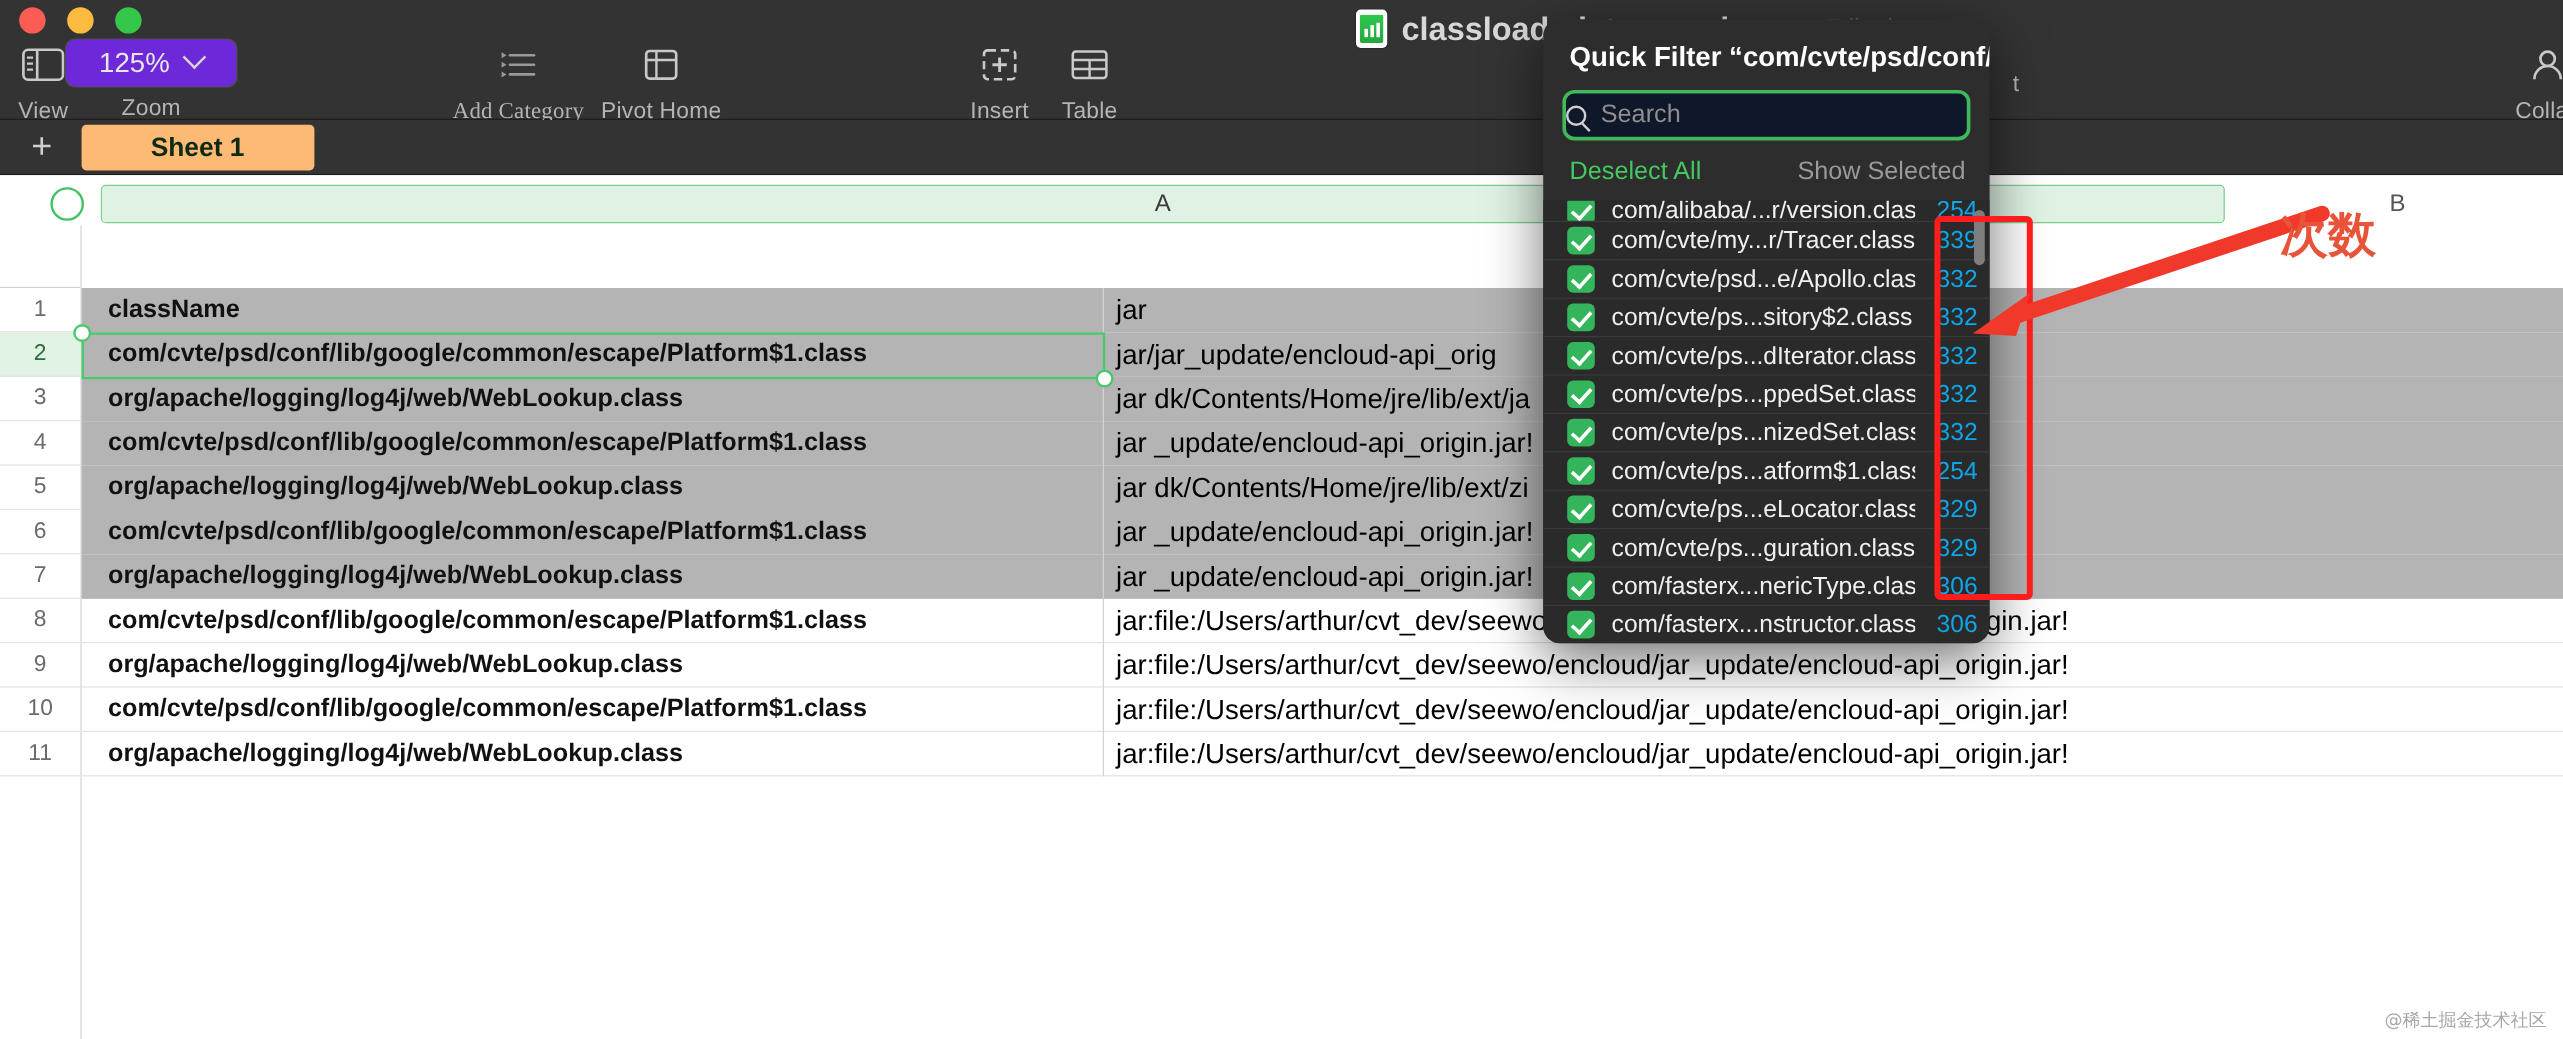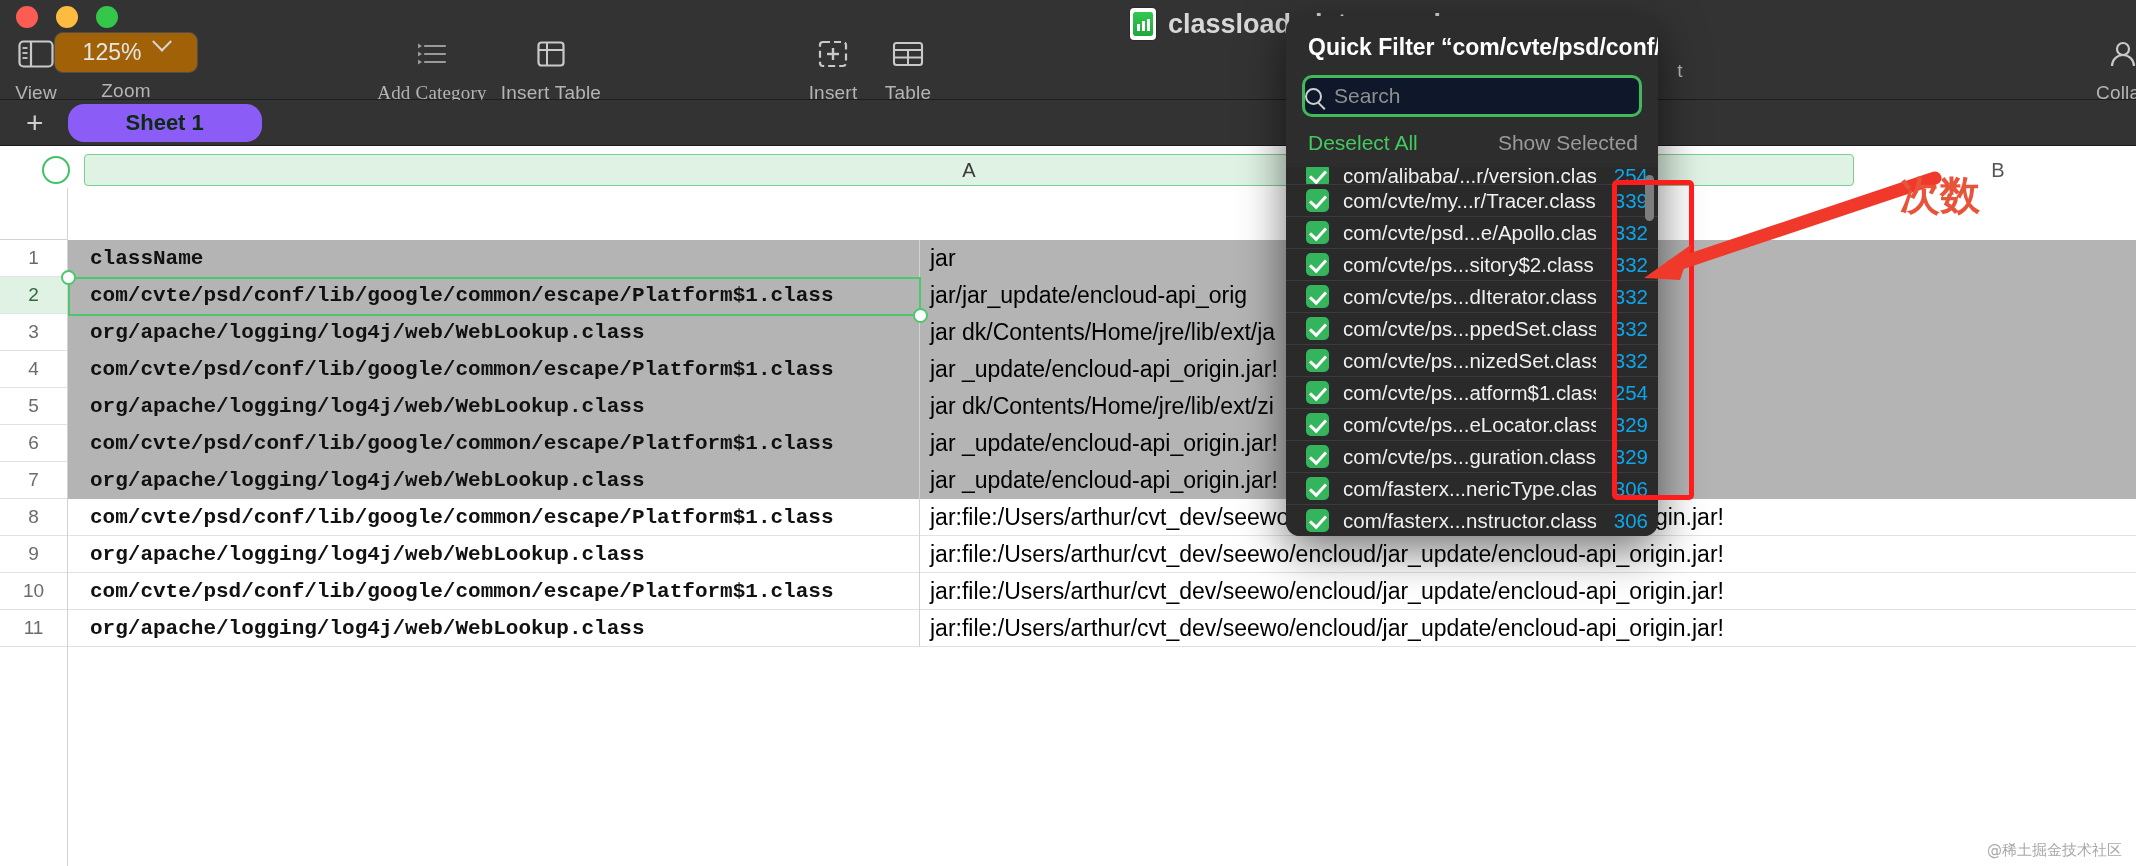--- a/index.html
+++ b/index.html
@@ -21,24 +21,24 @@
   .dot { width: 22px; height: 22px; border-radius: 50%; }
   .dot.r { background: #fc5c54; }
   .dot.y { background: #fdbc40; }
   .dot.g { background: #34c749; }
 
   .tool { position: absolute; text-align: center; color: #b9b9b9; }
   .tool .glyph { height: 48px; display: flex; align-items: center; justify-content: center; }
   .tool .tlabel { font-size: 19px; color: #b4b4b4; margin-top: 4px; letter-spacing: .2px; }
 
   .zoombtn {
-    display: flex; gap: 14px;
+    display: flex; align-items: center; gap: 14px;
     border: 1px solid #4e4e4e; border-radius: 9px;
     padding: 6px 28px; color: #e6e6e6; font-size: 23px; font-weight: 500;
-    background: #a16207;
+    background: #6d28d9;
   }
   .chev { display:inline-block; width: 14px; height: 14px; border-right: 2.6px solid #d6d6d6; border-bottom: 2.6px solid #d6d6d6; transform: rotate(45deg) translate(-3px,-3px); }
 
   .doc-title {
     position: absolute; left: 1130px; top: 0; height: 48px;
     display: flex; align-items: center; gap: 12px;
     color: #d8d8d8; font-size: 27px; font-weight: bold;
     white-space: nowrap;
   }
   .doc-title .edited { color: #8d8d8d; font-size: 20px; font-weight: normal; margin-left: 18px; }
@@ -61,22 +61,22 @@
   }
 
   
   .tabbar {
     position: absolute; left: 0; top: 100px; width: 2136px; height: 46px;
     background: #333333; border-bottom: 1px solid #1b1b1b;
     display: flex; align-items: center; gap: 14px; padding-left: 16px;
   }
   .plus-tab { color: #cfcfcf; font-size: 30px; line-height: 1; padding: 0 10px; }
   .sheet-tab {
-    background: #8b5cf6; color: #0d2a13; font-weight: bold; font-size: 22px;
-    border-radius: 16px; padding: 6px 58px;
+    background: #fdba74; color: #0d2a13; font-weight: bold; font-size: 22px;
+    border-radius: 4px; padding: 6px 58px;
   }
 
   
   .sheet { position: absolute; left: 0; top: 146px; width: 2136px; height: 720px; background:#fff; }
 
   .colhdr { position: absolute; left: 0; top: 0; width: 2136px; height: 42px; }
   .col-a {
     position: absolute; left: 84px; top: 8px; width: 1770px; height: 32px;
     background: #dff2e3; border: 1px solid #79cf8f; border-radius: 4px;
     color: #3b3b3b; font-size: 20px; display:flex; align-items:center; justify-content:center;
@@ -96,21 +96,21 @@
     color: #6b6b6b; font-size: 19px; border-bottom: 1px solid #e2e2e2;
   }
   .rowhdr .rh.blank { height: 52px; border-bottom: 1px solid #d2d2d2; }
   .rowhdr .rh.sel { background: #dff2e3; color: #2f6b3d; }
 
   .grid { position: absolute; left: 68px; top: 94px; right: 0; bottom: 0; }
   .grow { display: flex; height: 37px; border-bottom: 1px solid #e2e2e2; align-items: center; }
   .cell-a {
     width: 852px; flex: none; padding-left: 22px; overflow: hidden; white-space: nowrap;
     font-size: 21px; font-weight: bold; color: #111;
-    border-right: 1px solid #d2d2d2; height: 37px; display: flex; align-items: center; font-family: Liberation Mono, monospace;
+    border-right: 1px solid #d2d2d2; height: 37px; display: flex; align-items: center;
   }
   .cell-b {
     flex: 1; padding-left: 10px; overflow: hidden; white-space: nowrap;
     font-size: 23px; color: #000000; height: 37px; display: flex; align-items: center;
   }
   .grow.hdr .cell-a, .grow.hdr .cell-b { background: #b4b4b4; }
   .grow.gray .cell-a, .grow.gray .cell-b { background: #b4b4b4; }
 
   .selbox {
     position: absolute; left: 68px; top: 131px; width: 853px; height: 39px;
@@ -251,21 +251,21 @@
     </div>
 
     <div class="tool" style="left:484px; top:30px; width:134px;">
       <div class="glyph">
         <svg width="32" height="30" viewBox="0 0 32 30">
           <rect x="3.5" y="3.5" width="25" height="23" rx="3" fill="none" stroke="#c9c9c9" stroke-width="2.2"></rect>
           <line x1="3.5" y1="11" x2="28.5" y2="11" stroke="#c9c9c9" stroke-width="2"></line>
           <line x1="12" y1="3.5" x2="12" y2="26.5" stroke="#c9c9c9" stroke-width="2"></line>
         </svg>
       </div>
-      <div class="tlabel">Insert Table</div>
+      <div class="tlabel">Pivot Home</div>
     </div>
 
     <div class="tool" style="left:790px; top:30px; width:86px;">
       <div class="glyph">
         <svg width="30" height="28" viewBox="0 0 30 28">
           <rect x="2" y="2" width="26" height="24" rx="3" fill="none" stroke="#c9c9c9" stroke-width="2.2" stroke-dasharray="7 4"></rect>
           <line x1="15" y1="8" x2="15" y2="20" stroke="#c9c9c9" stroke-width="2.4"></line>
           <line x1="9" y1="14" x2="21" y2="14" stroke="#c9c9c9" stroke-width="2.4"></line>
         </svg>
       </div>

